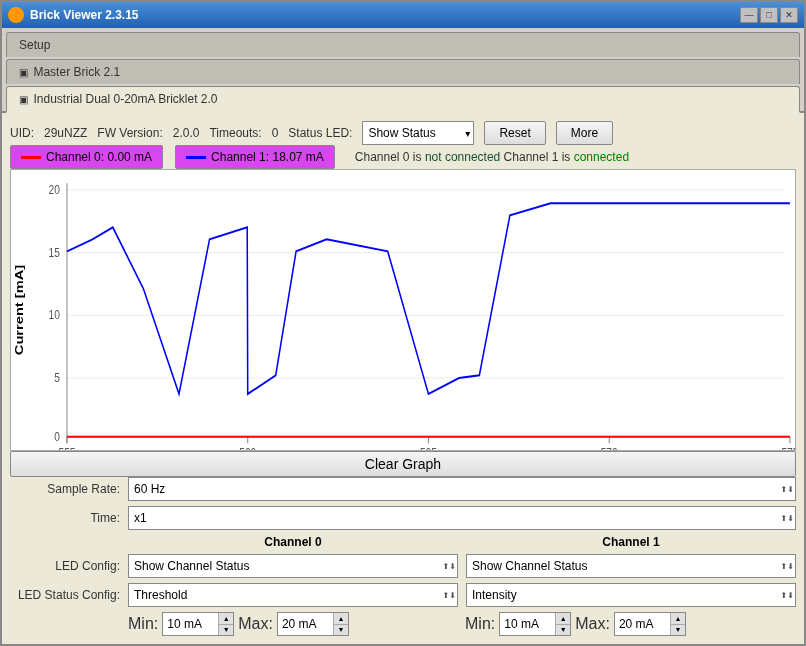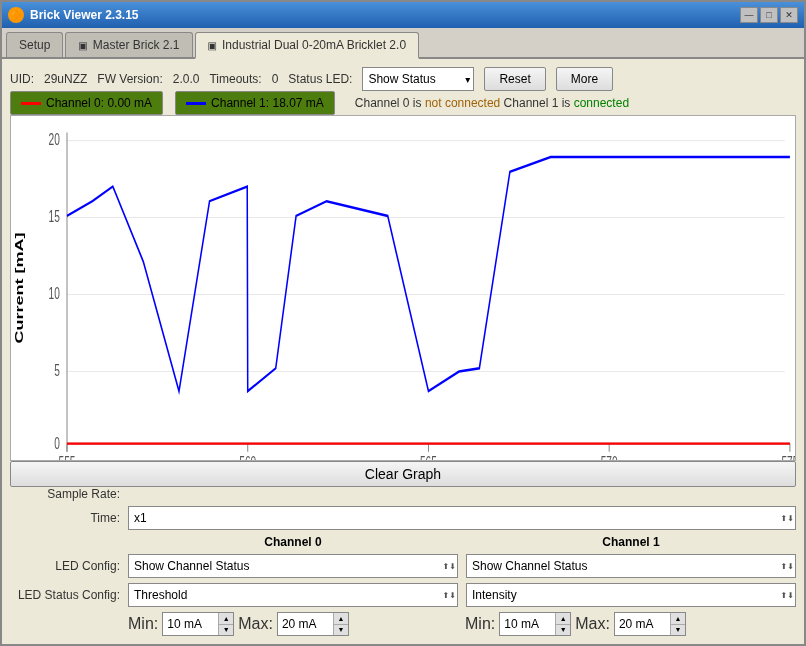--- a/index.html
+++ b/index.html
@@ -66,20 +66,21 @@
       justify-content: center;
       font-size: 9px;
       color: #333;
     }
     .tab-bar {
       display: flex;
       background: #d4d0c8;
       padding: 4px 4px 0;
       gap: 2px;
       border-bottom: 2px solid #888;
+      flex-direction: column;
     }
     .tab {
       padding: 5px 12px;
       background: #c0bdb5;
       border: 1px solid #888;
       border-bottom: none;
       cursor: pointer;
       font-size: 12px;
       border-radius: 3px 3px 0 0;
       color: #333;
@@ -155,41 +156,41 @@
     }
     .channel-btn {
       padding: 3px 10px;
       border: 1px solid #888;
       border-radius: 2px;
       cursor: pointer;
       font-size: 12px;
       display: flex;
       align-items: center;
       gap: 5px;
-      background: #4d7c0f;
+      background: #d946ef;
       height: 24px;
     }
     .channel-line-red {
       width: 20px;
       height: 3px;
       background: red;
       display: inline-block;
     }
     .channel-line-blue {
       width: 20px;
       height: 3px;
       background: blue;
       display: inline-block;
     }
     .connection-status {
       margin-left: 8px;
       font-size: 12px;
       color: #333;
     }
-    .not-connected { color: #a16207; }
+    .not-connected { color: #14532d; }
     .connected { color: green; }
     .graph-container {
       border: 1px solid #aaa;
       background: white;
       flex: 1;
       position: relative;
       margin: 0;
       min-height: 220px;
     }
     .graph-svg {
@@ -427,20 +428,27 @@
     </div>
 
     <div class="clear-btn-row">
       <button class="clear-btn">Clear Graph</button>
     </div>
 
     <div class="form-section">
 
       <div class="form-row">
         <span class="form-label">Sample Rate:</span>
+        <div class="dual-select-wrapper form-input-full">
+          <select>
+            <option>60 Hz</option>
+            <option>1 Hz</option><option>2 Hz</option><option>4 Hz</option><option>8 Hz</option>
+            <option>16 Hz</option><option>32 Hz</option><option>120 Hz</option>
+          </select>
+        </div>
       </div>
 
       <div class="form-row">
         <span class="form-label">Time:</span>
         <div class="dual-select-wrapper form-input-full">
           <select>
             <option>x1</option>
             <option>x2</option><option>x4</option><option>x8</option>
           </select>
         </div>

